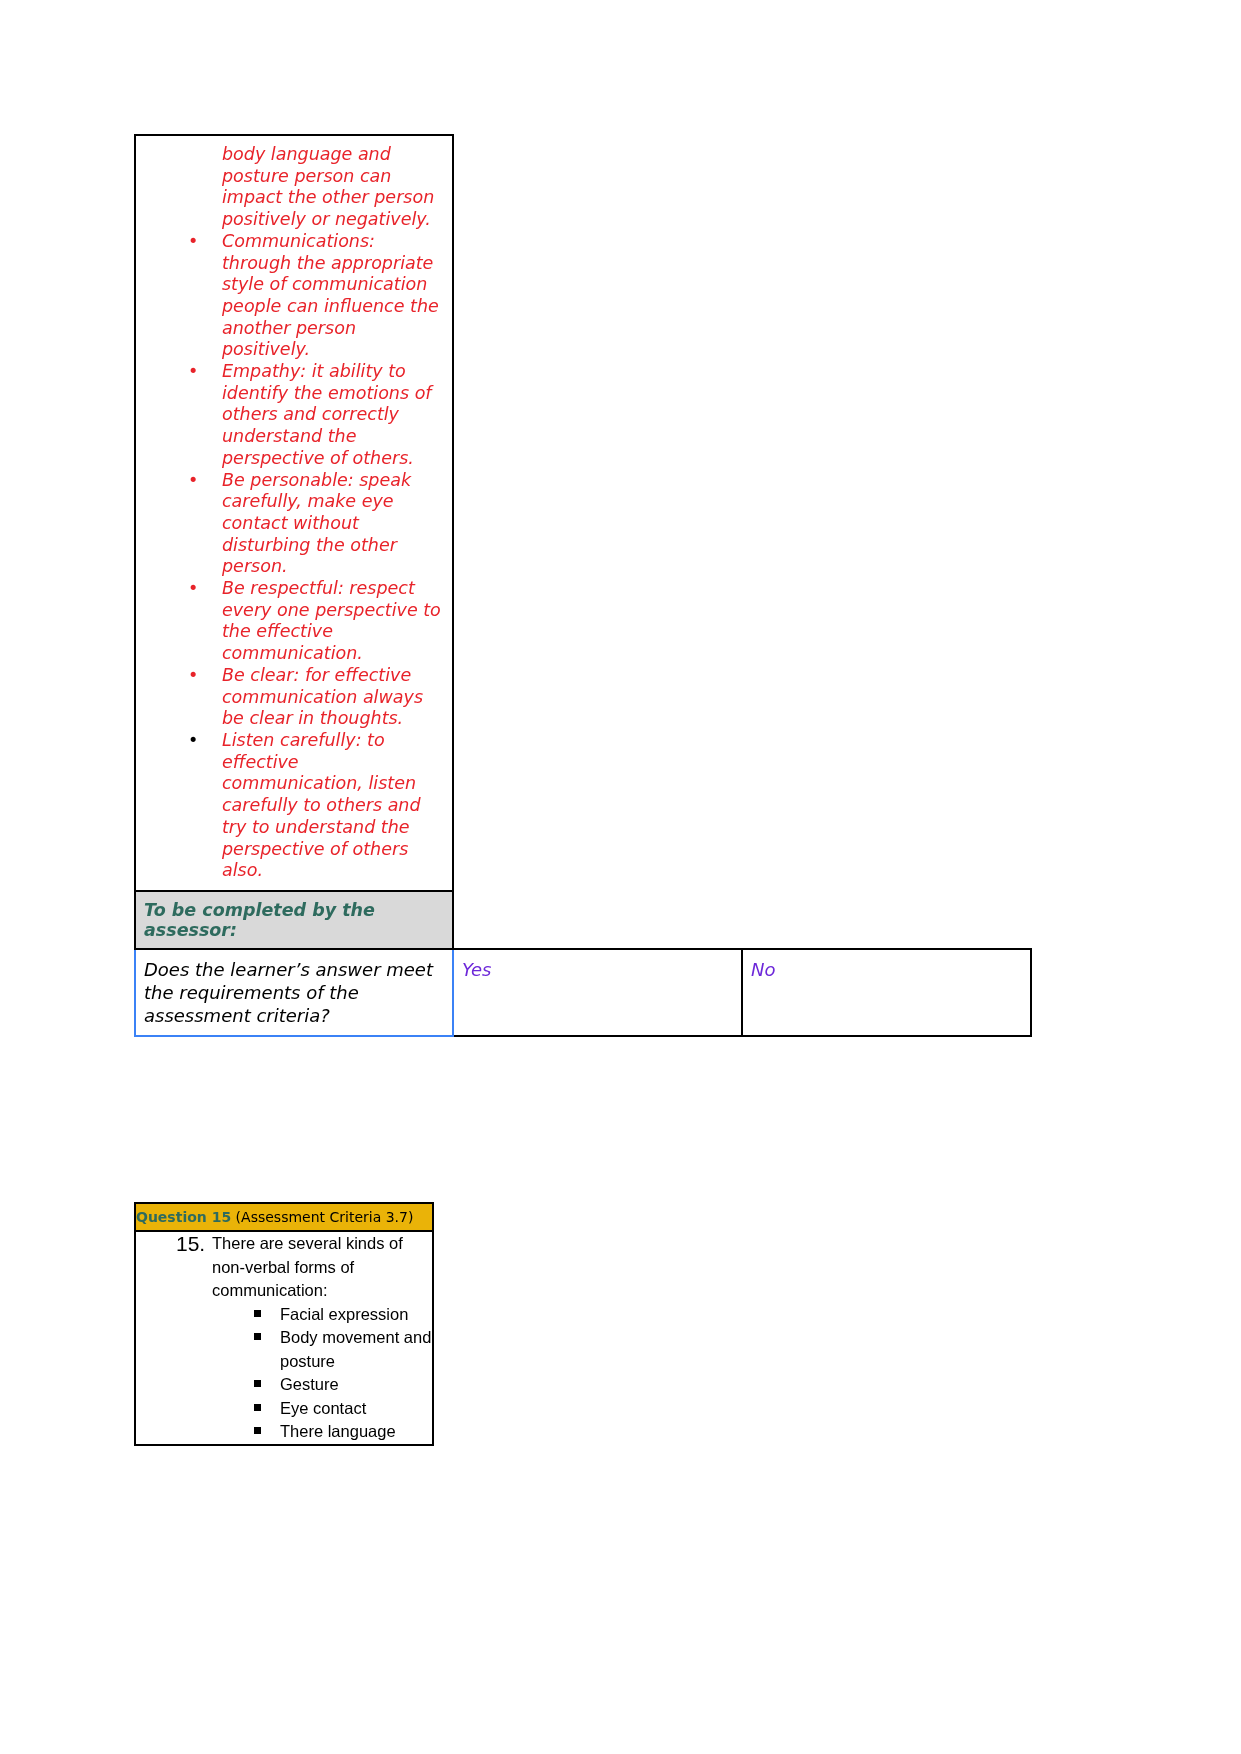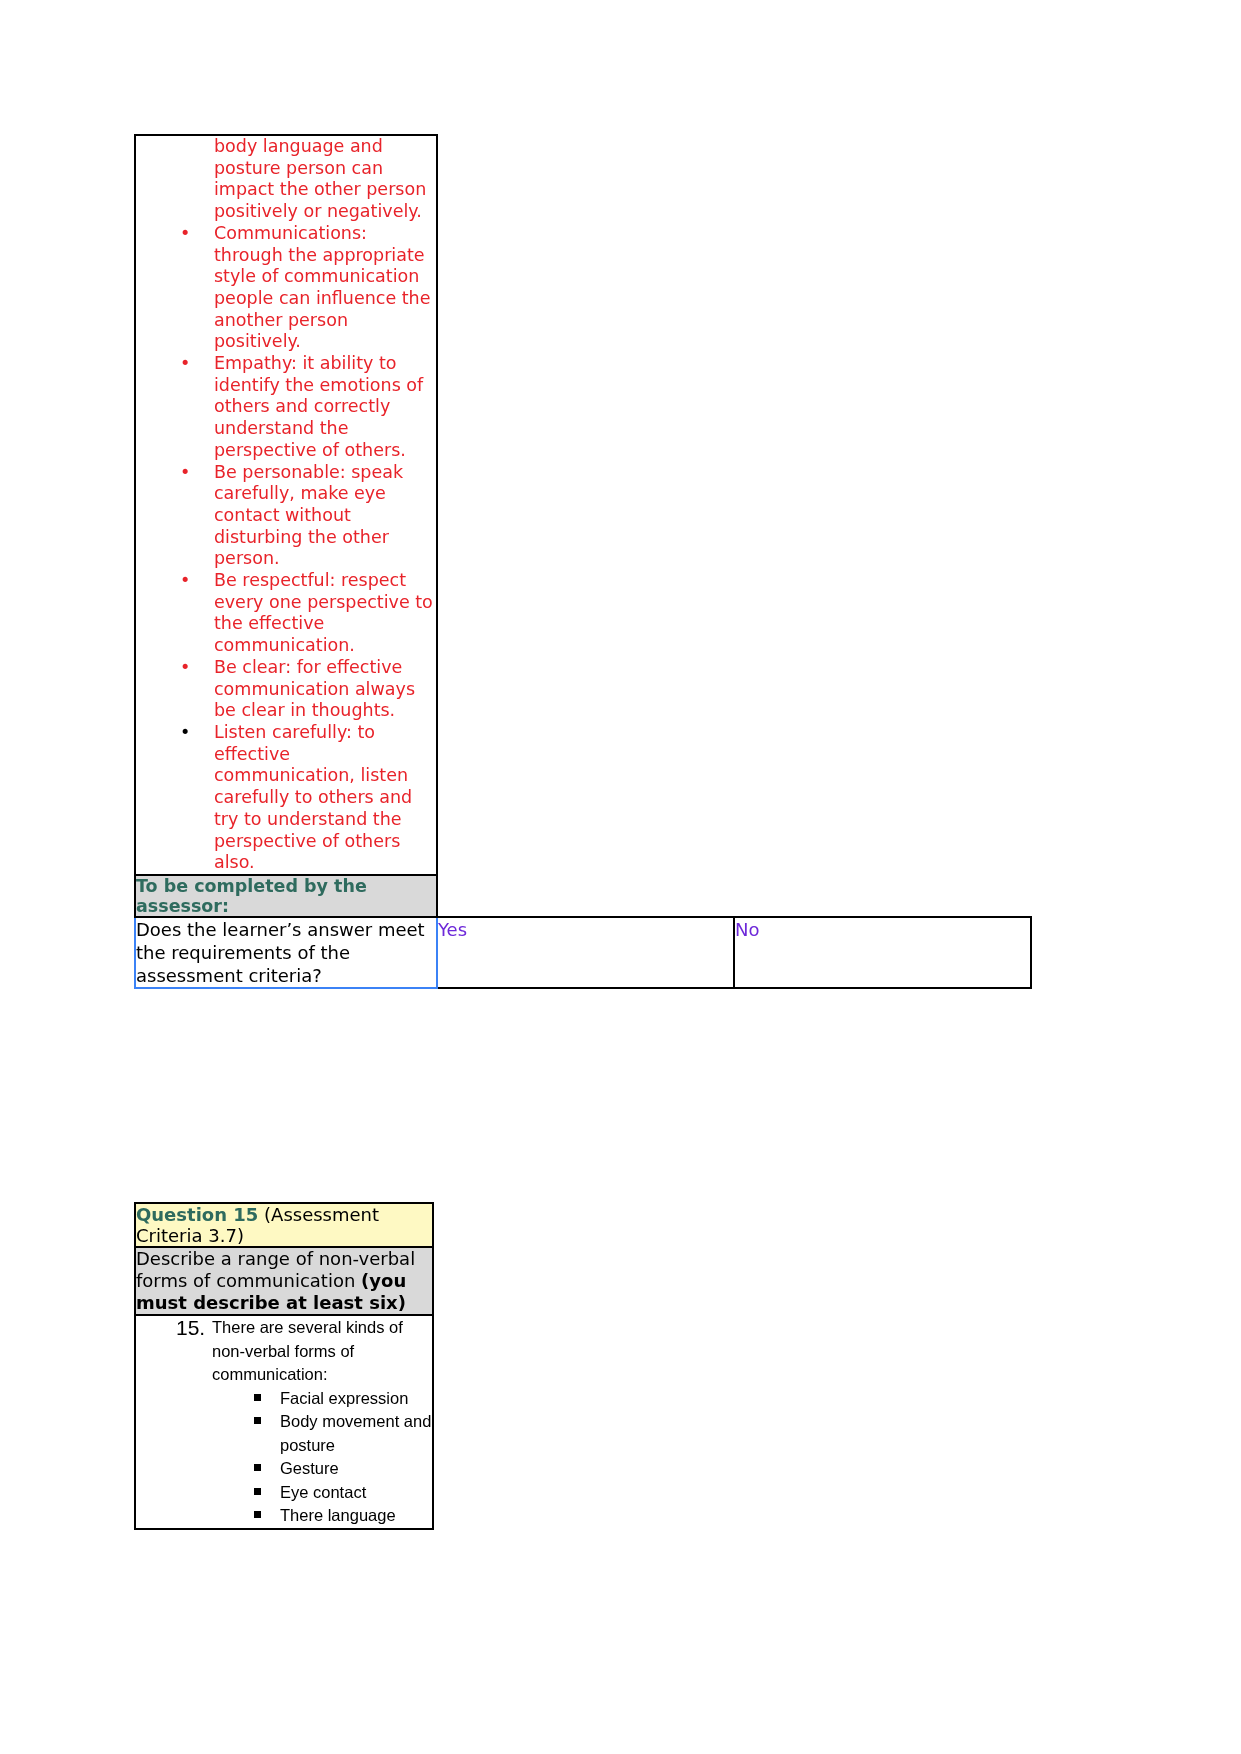--- a/index.html
+++ b/index.html
@@ -28,21 +28,22 @@
   .tbl1 {
     position: absolute;
     left: 134px;
     top: 134px;
     width: 898px;
     border-collapse: collapse;
     table-layout: fixed;
   }
   .tbl1 td {
     vertical-align: top;
-    padding: 0;
+    padding: 8px;
+    font-style: italic;
   }
 
   
   .answer-cell {
     width: 300px;
     border: 2px solid #000000;
     border-bottom: none;
     padding: 6px 4px 4px 4px;
     background: #ffffff;
   }
@@ -117,24 +118,24 @@
     width: 300px;
     border-collapse: collapse;
     table-layout: fixed;
   }
   .tbl2 td {
     vertical-align: top;
     padding: 0;
     border: 2px solid #000000;
   }
   .q15-head {
-    background: #fef9c3;
+    background: #eab308;
     padding: 4px 4px 3px 7px;
-    font-size: 18px;
-    line-height: 21px;
+    font-size: 14px;
+    line-height: 26px;
   }
   .q15-head .qnum {
     color: #2e6b5e;
     font-weight: bold;
   }
   .q15-head .qcrit {
     color: #000000;
   }
   .q15-prompt {
     background: #d9d9d9;
@@ -260,25 +261,20 @@
     </table>
 
   <table class="tbl2">
     <tbody>
         <tr>
       <td class="q15-head">
         <span class="qnum">Question 15</span><span class="qcrit"> </span><span class="qcrit">(Assessment Criteria 3.7)</span>
       </td>
     </tr>
     <tr>
-      <td class="q15-prompt">
-        <span>Describe a range of non-verbal forms of communication </span><b>(you must describe at least six)</b>
-      </td>
-    </tr>
-    <tr>
       <td class="q15-answer">
         <ol class="numlist">
           <li>
             <span class="num">15.</span>
             <span>There are several kinds of non-verbal forms of communication:</span>
             <ul class="sqlist">
               <li>
                 <span class="sqb"></span>
                 <span>Facial expression</span>
               </li>

